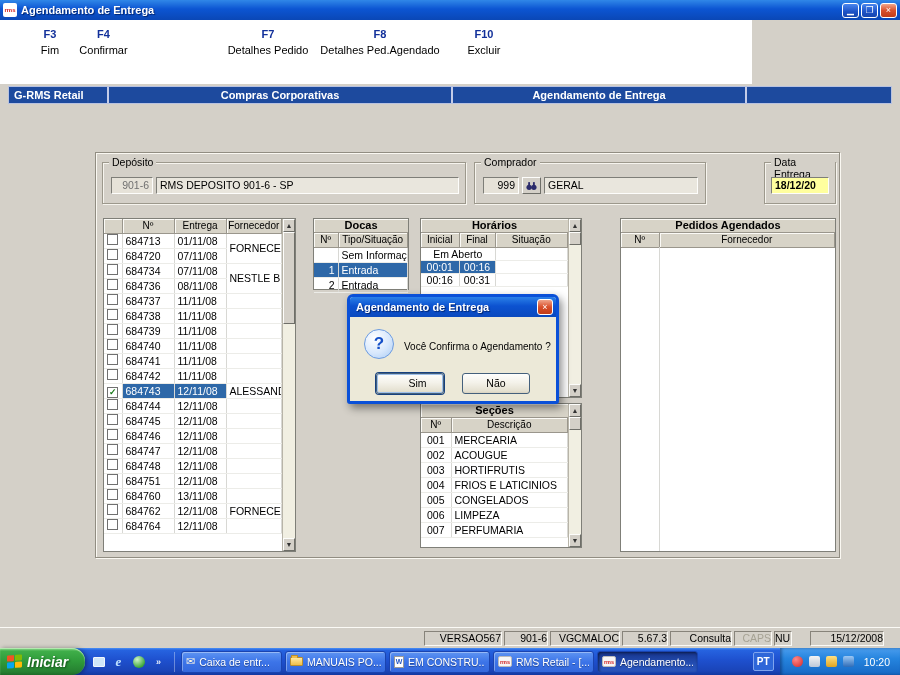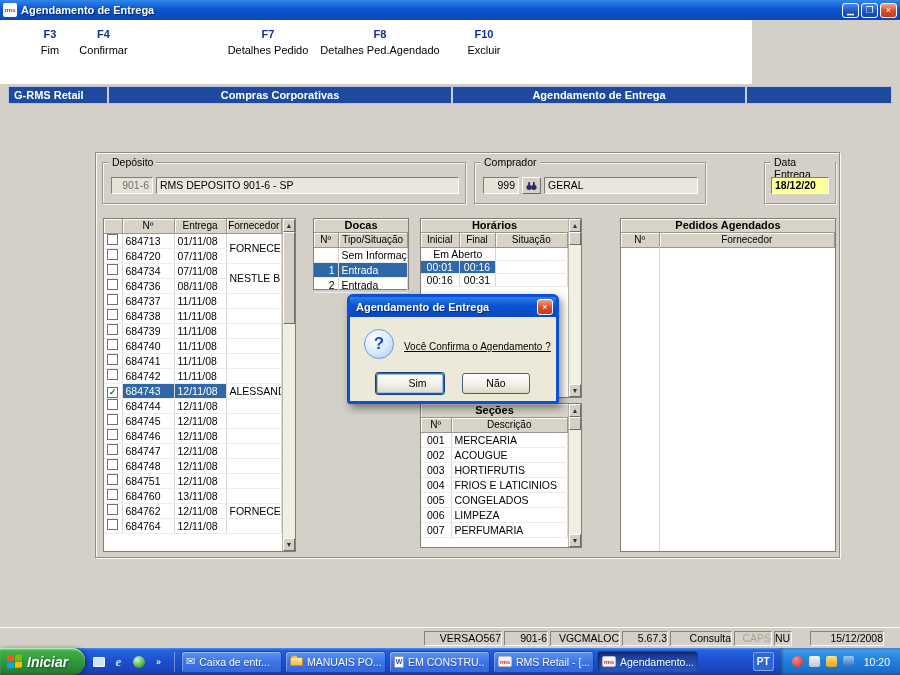--- a/index.html
+++ b/index.html
@@ -92,21 +92,21 @@
   .dlg-title{height:20px;background:linear-gradient(180deg,#2A80E8 0%,#0C52D0 45%,#0A49BE 100%);
     display:flex;align-items:center;padding:0 3px 0 6px;}
   .dlg-title-text{color:#fff;font-weight:bold;font-size:11px;text-shadow:1px 1px 1px #00246E;}
   .dlg-close{margin-left:auto;width:16px;height:16px;border:1px solid #fff;border-radius:3px;
     background:linear-gradient(180deg,#F0A58B 0%,#D9502B 50%,#C23C18 100%);
     color:#fff;font-size:9px;line-height:14px;text-align:center;cursor:pointer;}
   .dlg-body{position:relative;height:84px;}
   .dlg-icon{position:absolute;left:14px;top:12px;width:30px;height:30px;border-radius:50%;
     background:radial-gradient(circle at 35% 30%,#FFFFFF 0%,#D8E8FC 55%,#A9CBF4 100%);
     border:1px solid #6D9CE0;color:#1550C8;font-weight:bold;font-size:17px;text-align:center;line-height:28px;}
-  .dlg-msg{position:absolute;left:54px;top:24px;font-size:10px;white-space:nowrap;color:#000;text-decoration:underline;}
+  .dlg-msg{position:absolute;left:54px;top:24px;font-size:10px;white-space:nowrap;color:#000;}
   .dlg-btn{position:absolute;top:56px;width:68px;height:21px;border-radius:3px;text-align:center;
     font-size:10.5px;line-height:19px;cursor:pointer;color:#000;
     background:linear-gradient(180deg,#FEFEFD 0%,#F4F2EA 45%,#E4E0D0 90%,#D8D2C0 100%);
     border:1px solid #44607C;}
   .dlg-btn.yes{left:26px;box-shadow:0 0 0 1px #16407E,inset 0 0 0 1px #9DBEE8;padding-left:15px;}
   .dlg-btn.no{left:112px;}
 
   
   #statusbar{position:absolute;left:0;top:627px;width:900px;height:21px;background:#D4D0C8;
     border-top:1px solid #FBFAF6;}

